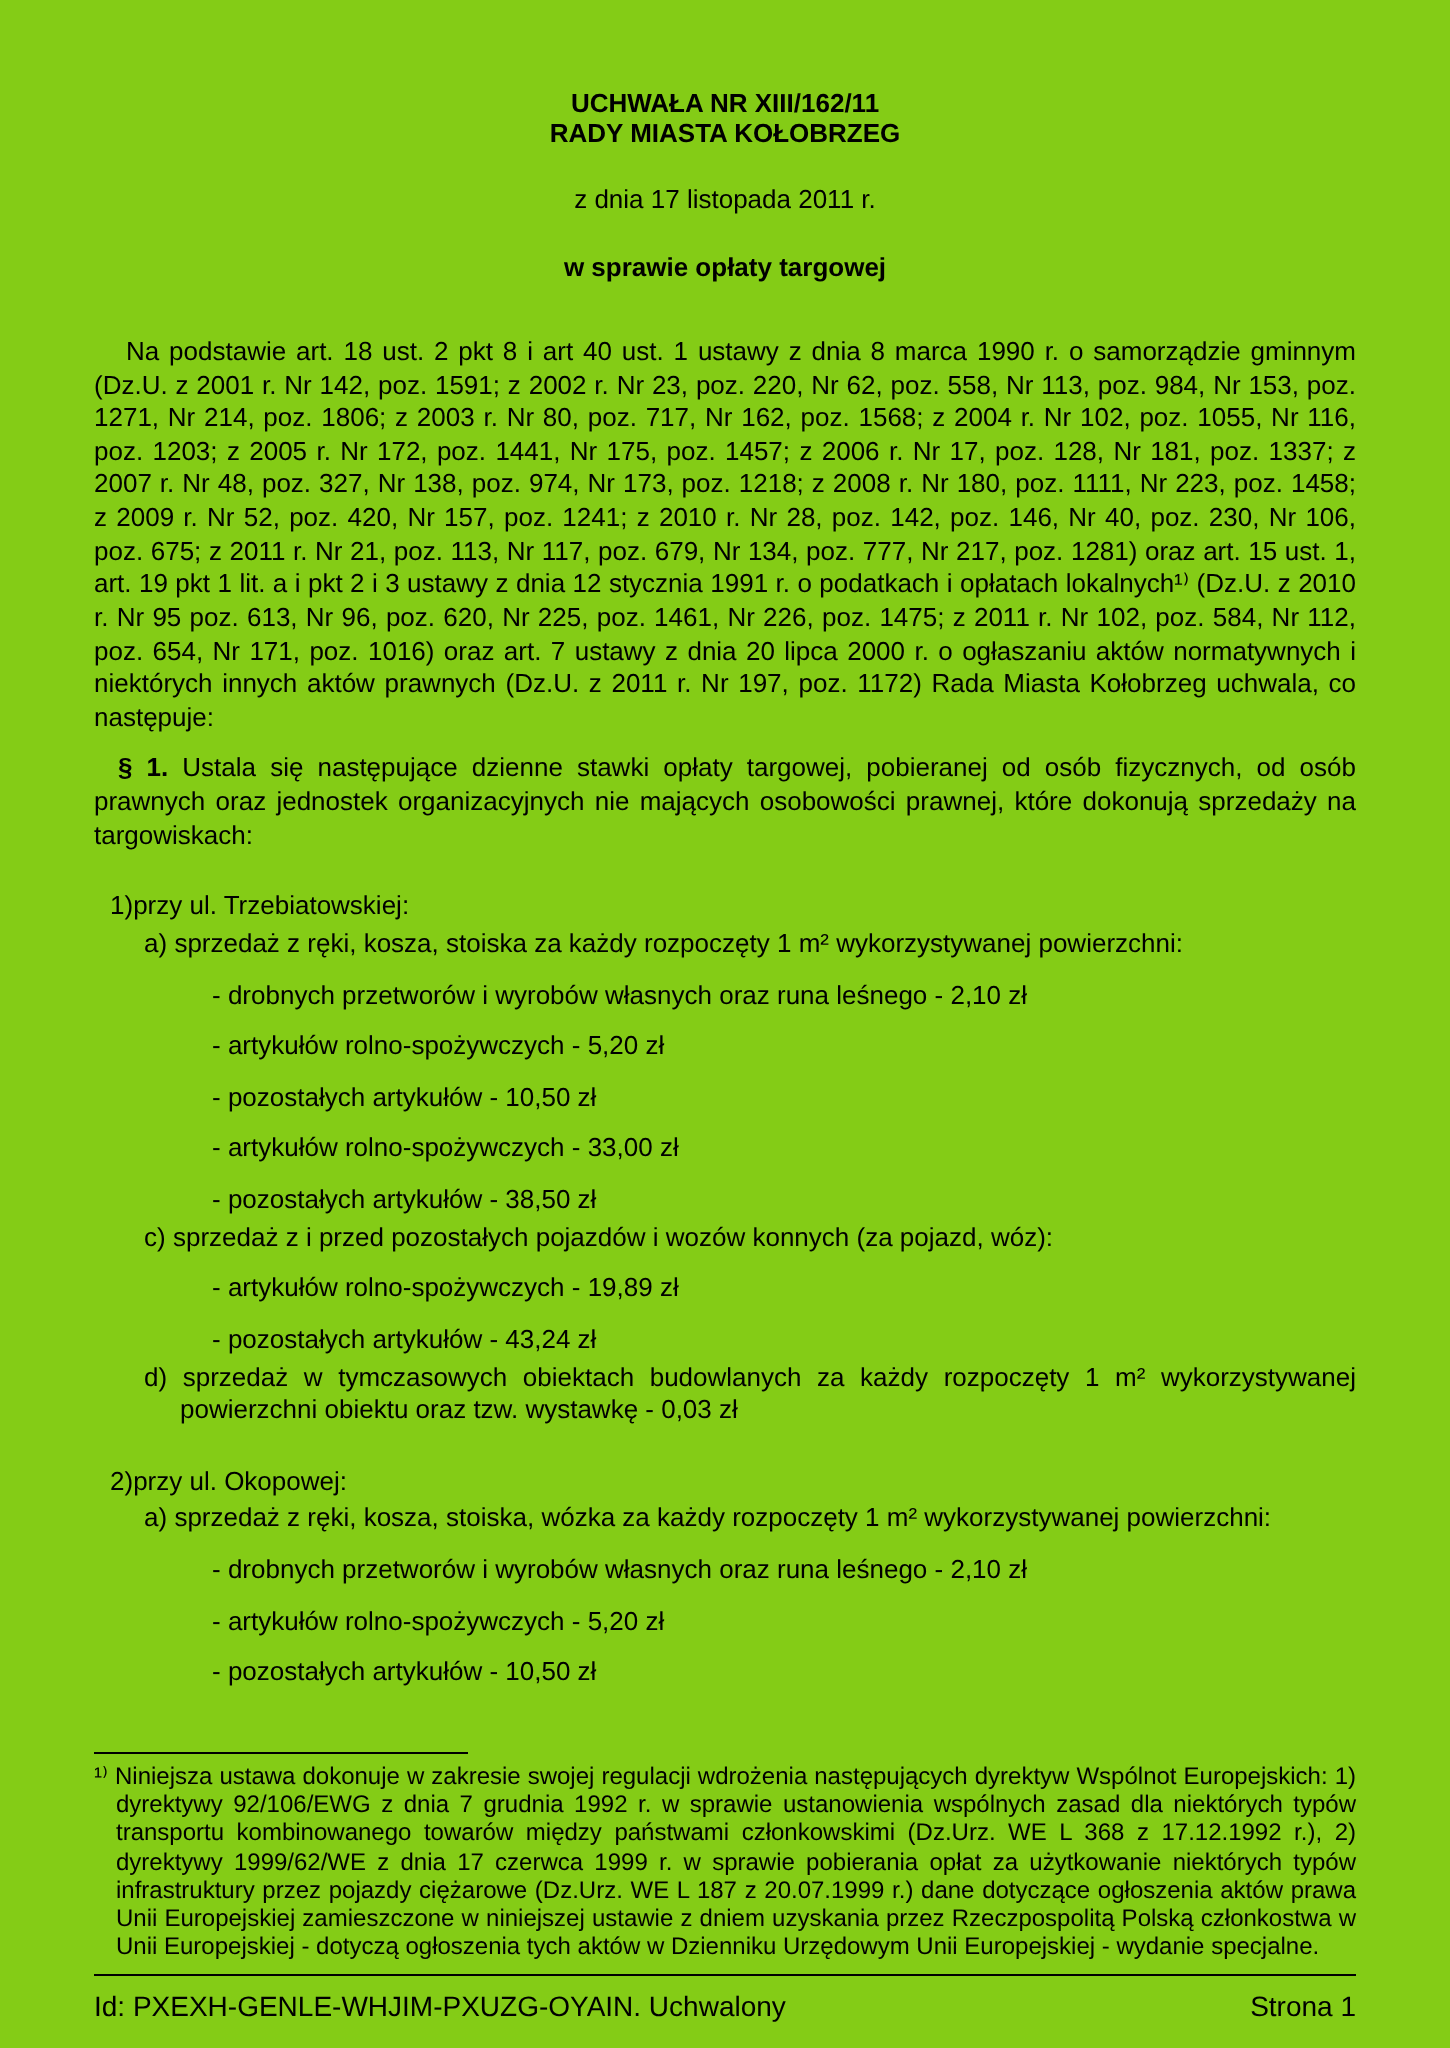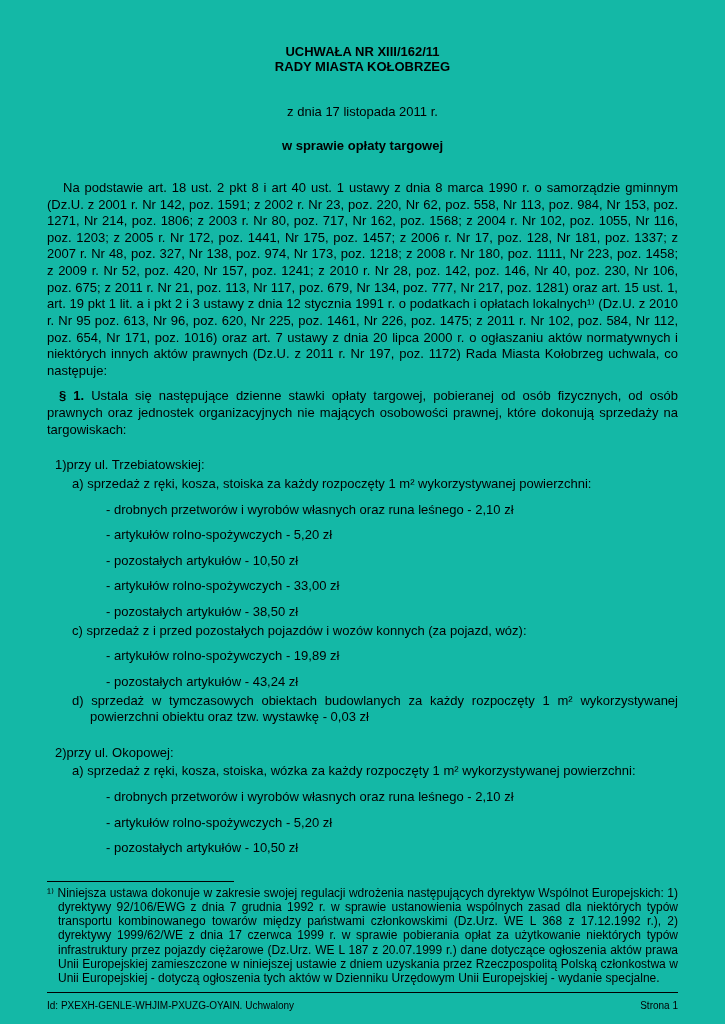--- a/index.html
+++ b/index.html
@@ -4,41 +4,41 @@
 <style>
   * { box-sizing: border-box; }
   html, body { margin: 0; padding: 0; background: #ffffff; }
   body { width: 725px; height: 1024px; }
 
   .page {
     width: 725px;
     height: 1024px;
     margin: 0;
     padding: 44px 47px 12px 47px;
-    background: #14b8a6;
+    background: #84cc16;
     color: #000000;
     font-family: "Liberation Sans", "DejaVu Sans", sans-serif;
     font-size: 13px;
     line-height: 1.28;
     display: flex;
     flex-direction: column;
     overflow: hidden;
     justify-content: space-between;
   }
 
   .content { flex: 1 1 auto; overflow: hidden; }
 
   .doc-title {
     text-align: center;
     font-weight: bold;
     line-height: 1.18;
   }
   .doc-date {
     text-align: center;
-    margin-top: 29px;
+    margin-top: 17px;
   }
   .doc-subject {
     text-align: center;
     font-weight: bold;
     margin-top: 18px;
   }
 
   .preamble {
     margin-top: 25px;
     text-align: justify;
@@ -87,21 +87,21 @@
     text-indent: -11px;
   }
 
   .page-footer {
     flex-shrink: 0;
     margin-top: 7px;
     border-top: 1px solid #000000;
     padding-top: 7px;
     display: flex;
     justify-content: space-between;
-    font-size: 10px;
+    font-size: 14px;
     line-height: 1.2;
   }
 </style>
 </head>
 <body>
 
 <div class="page">
   <div class="content">
 
     <div class="doc-title">

